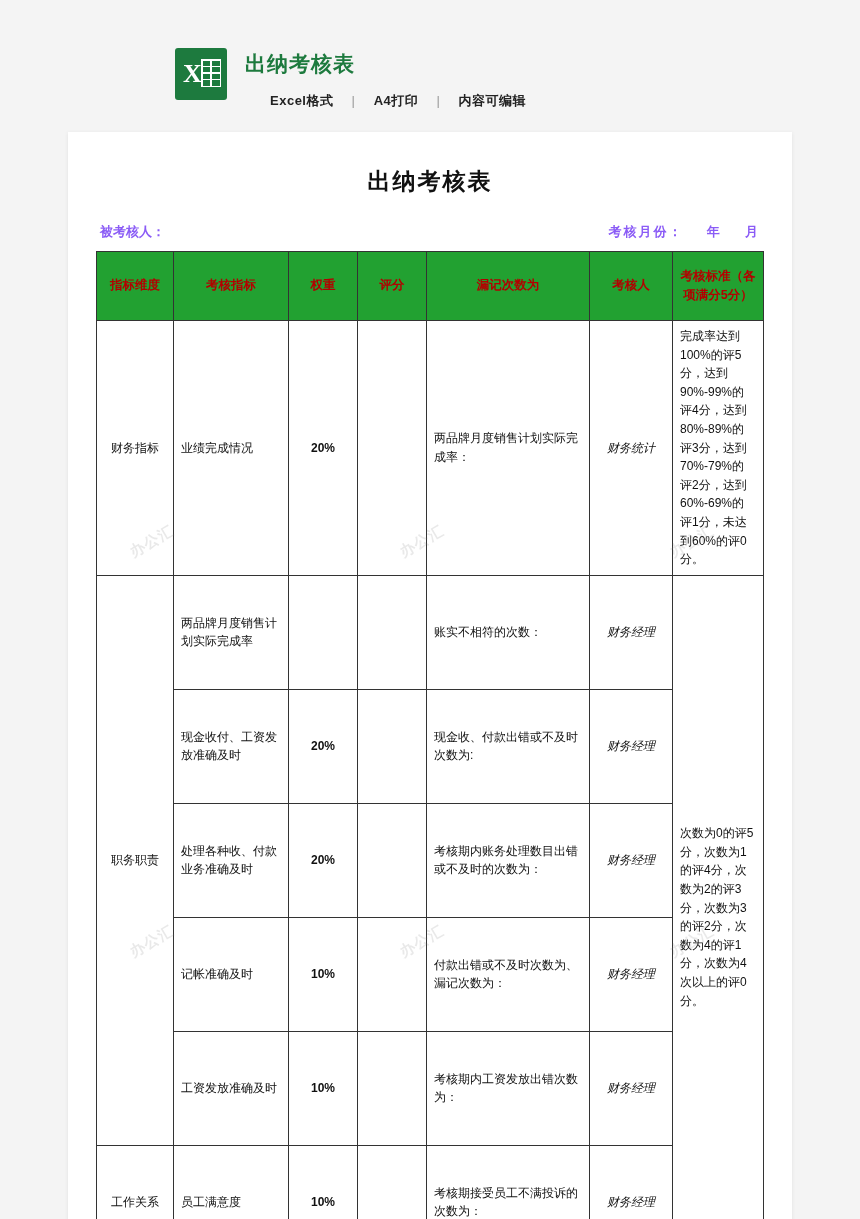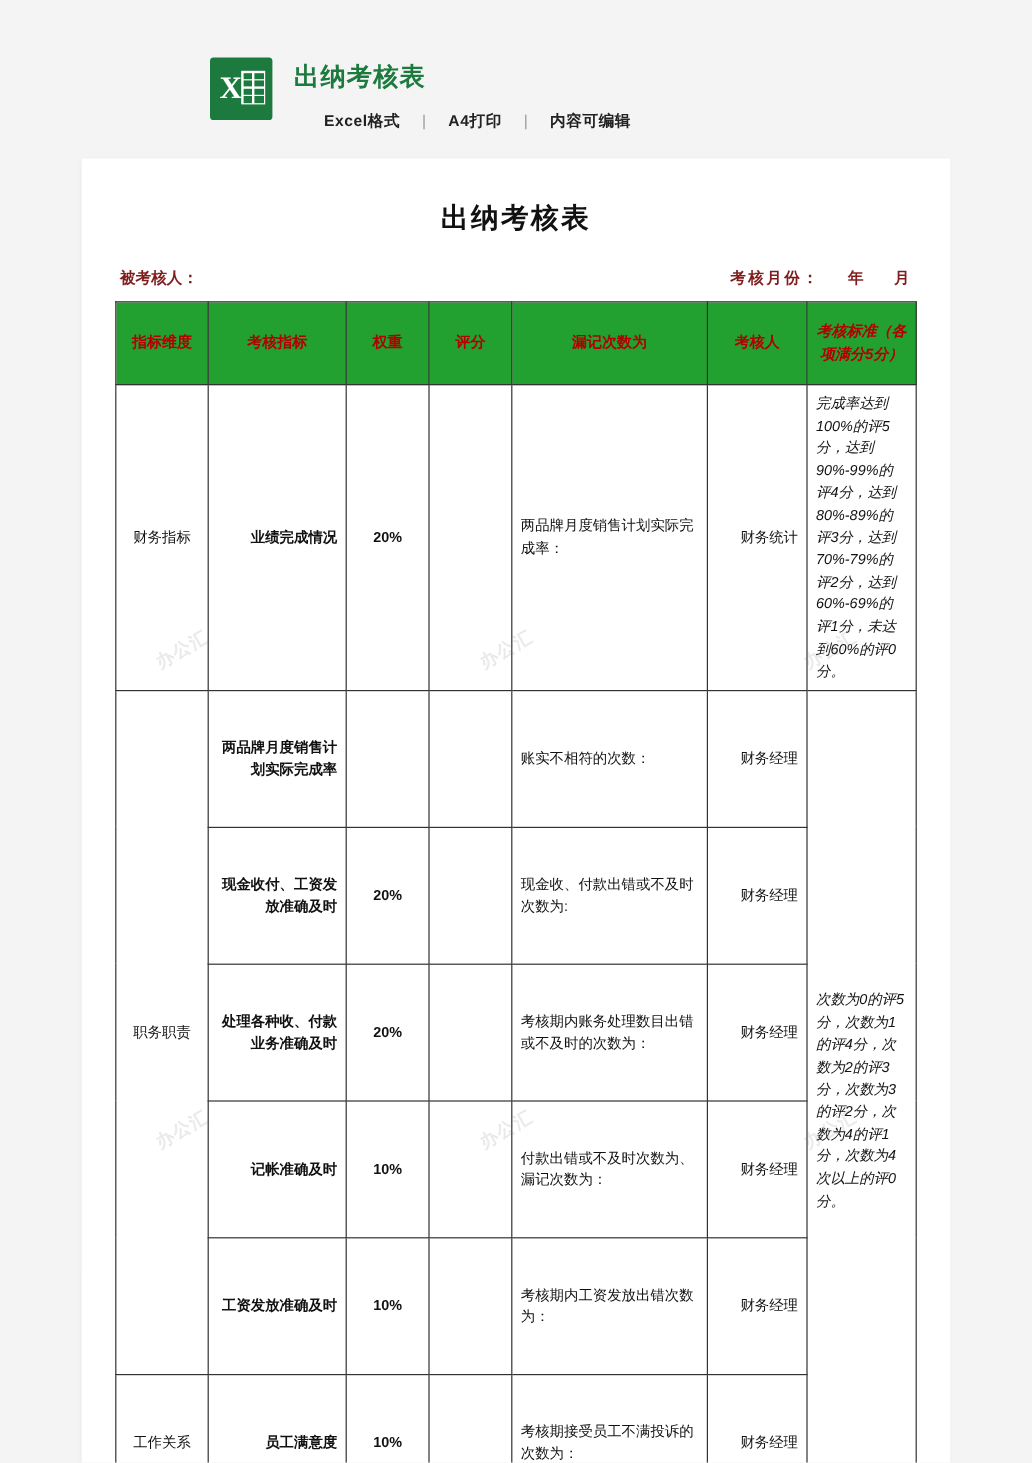--- a/index.html
+++ b/index.html
@@ -99,21 +99,21 @@
     color: #111;
     letter-spacing: 2px;
     margin: 8px 0 26px 0;
   }
   .meta-row {
     display: flex;
     justify-content: space-between;
     align-items: baseline;
     font-size: 13px;
     font-weight: bold;
-    color: #7f1d1d;
+    color: #8b5cf6;
     padding: 0 4px 10px 4px;
   }
   .meta-right { letter-spacing: 2px; }
   .meta-right .blank { display: inline-block; width: 12px; }
 
   table.kpi {
     width: 100%;
     border-collapse: collapse;
     table-layout: fixed;
     font-size: 12px;
@@ -127,29 +127,29 @@
   }
   table.kpi thead th {
     background: #22a131;
     color: #b30000;
     font-weight: bold;
     text-align: center;
     height: 56px;
     font-size: 12.5px;
   }
   .c-dim   { width: 62px;  text-align: center; font-weight: normal; }
-  .c-item  { width: 100px; text-align: right; font-weight: bold; }
+  .c-item  { width: 100px; text-align: left; font-weight: normal; }
   .c-w     { width: 54px;  text-align: center; font-weight: bold; }
   .c-score { width: 54px;  text-align: center; }
   .c-std   { width: 148px; }
   .c-who   { width: 68px;  text-align: center; }
-  .c-rule  { width: auto; font-style: italic; }
+  .c-rule  { width: auto; }
 
   td.cell-std, td.cell-rule { text-align: left; }
-  td.cell-who { text-align: right; }
+  td.cell-who { text-align: center; font-style: italic; }
   .clip { overflow: hidden; }
   .row-tall-1 { height: 176px; }
   .row-h { height: 114px; }
 
   
   .wm {
     position: absolute;
     color: rgba(120,120,120,0.16);
     font-size: 15px;
     font-weight: bold;

